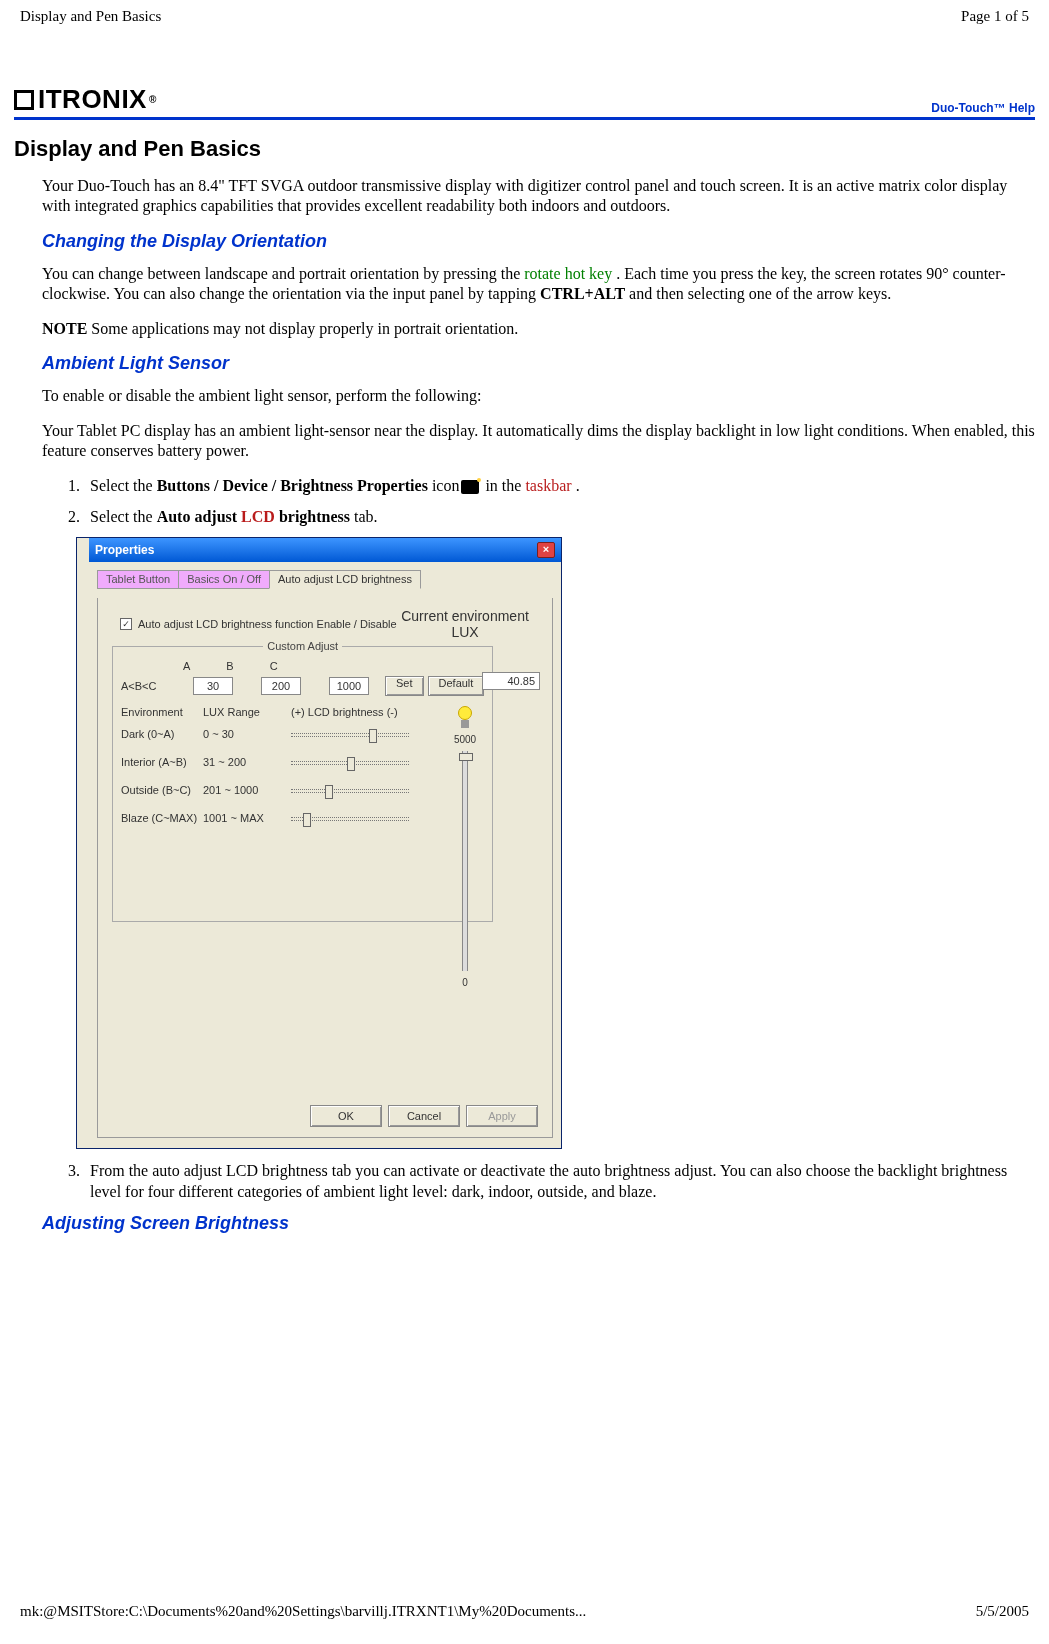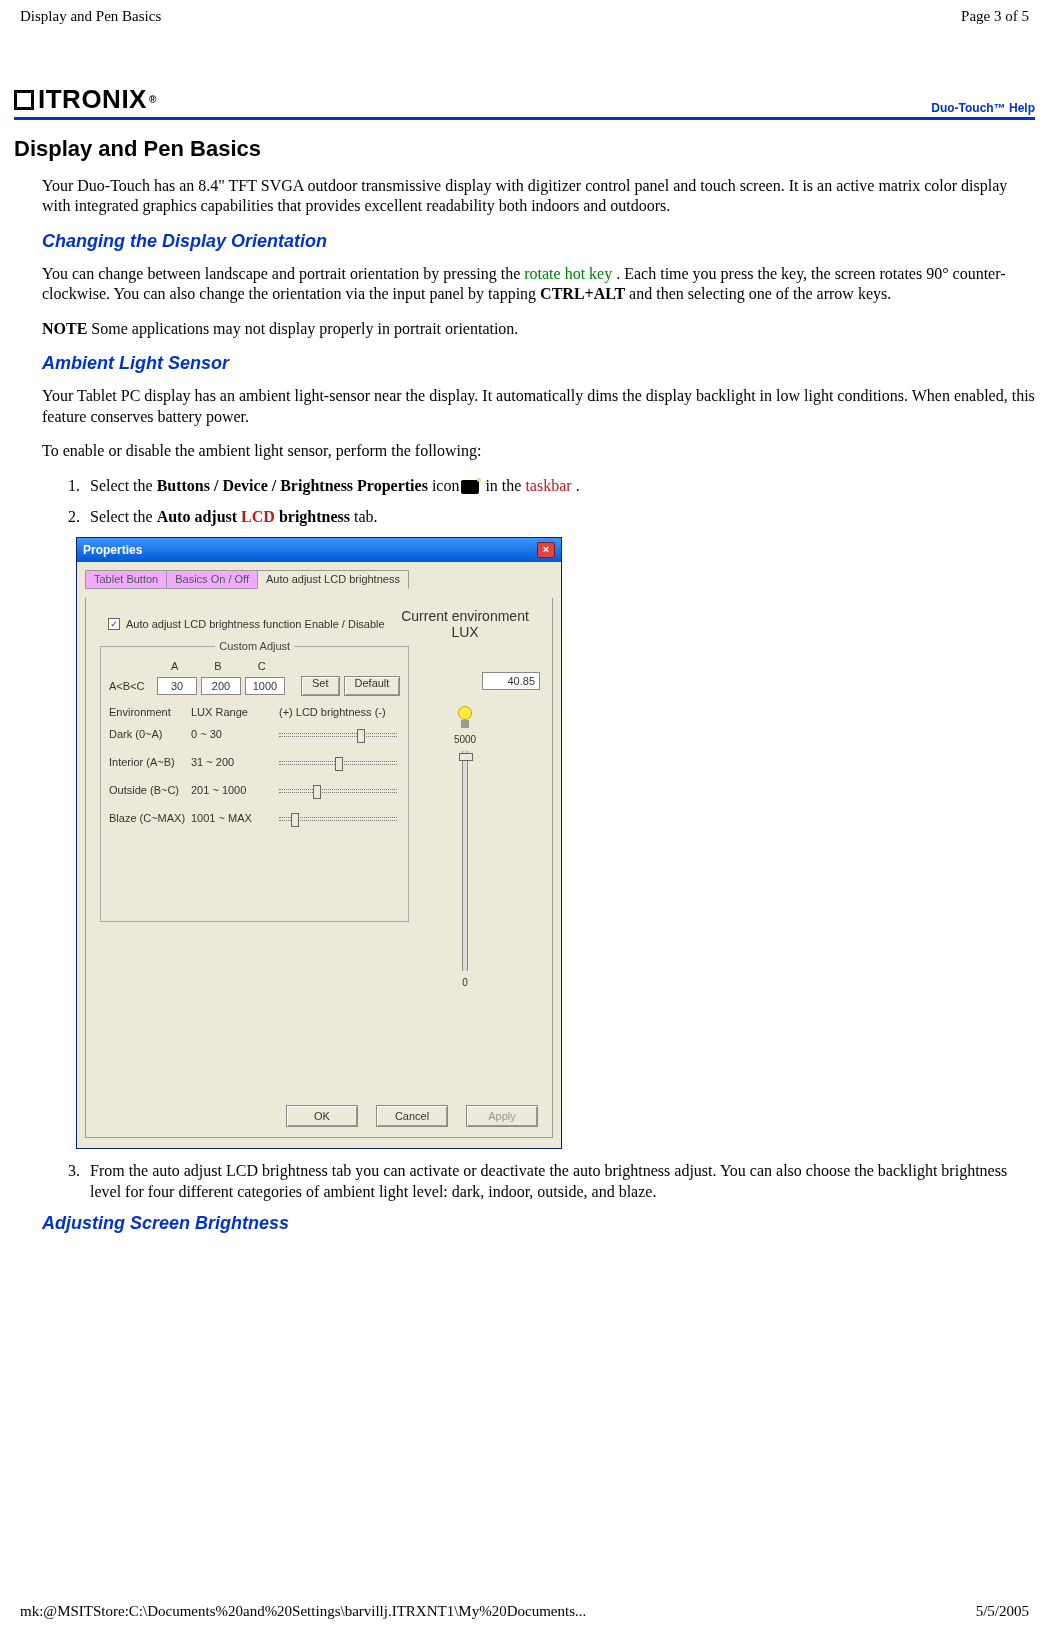--- a/index.html
+++ b/index.html
@@ -94,20 +94,21 @@
     }
     
     .dialog {
       width: 486px;
       background: #ece9d8;
       border: 1px solid #0a246a;
       margin: 6px 0 12px 34px;
       font-family: Tahoma, Arial, sans-serif;
       font-size: 11px;
       color: #333;
+      padding-left: 12px;
     }
     .dlg-title {
       background: linear-gradient(to bottom, #3d95ff, #0058d4);
       color: #fff;
       font-weight: bold;
       padding: 4px 6px;
       display: flex;
       justify-content: space-between;
       align-items: center;
       font-size: 12px;
@@ -141,50 +142,50 @@
       border: 1px solid #aaa;
       margin: 0 164px 8px 14px;
       padding: 8px 8px 110px 8px;
       position: relative;
       height: 282px;
     }
     fieldset.custom legend { font-size: 11px; padding: 0 4px; color:#444;text-align:center;}
     .abc-row { display:flex; gap:36px; margin-left:62px; font-size:11px; margin-bottom:4px;}
     .abc-inputs { display:flex; align-items:center; gap:4px; margin-bottom:10px;}
     .abc-label-left{ width:44px; font-size:11px;}
-    .num-field { width:40px; height:18px; border:1px solid #888; background:#fff; text-align:center; font-size:11px; line-height:16px;}
+    .num-field { width:40px; height:18px; border:1px solid #888; background:#fff; text-align:center; font-size:11px; line-height:16px;margin-left:24px;}
     .btn-sm { height:20px; border:1px solid #888; background:#efe; padding:0 10px; font-size:11px; background:#ece9d8; box-shadow: inset 1px 1px #fff, inset -1px -1px #999;}
     .range-table { font-size:11px; }
     .range-table .hdr{ display:flex; margin-bottom:10px;}
     .range-table .hdr span:nth-child(1){width:82px;}
     .range-table .hdr span:nth-child(2){width:88px;}
     .range-row{display:flex;align-items:center;margin-bottom:16px;}
     .range-row span:nth-child(1){width:82px;}
     .range-row span:nth-child(2){width:88px;}
     .slider-track{width:118px;border-top:1px dotted #777;border-bottom:1px dotted #777;height:4px;position:relative;margin-top:2px;}
     .slider-thumb{position:absolute;top:-5px;width:8px;height:14px;background:#ece9d8;border:1px solid #666;}
     .right-panel{position:absolute; right:12px; top:10px; width:150px; text-align:center;}
     .lux-label{font-size:14px;margin-bottom:32px;}
     .lux-box{width:58px;height:18px;border:1px solid #888;background:#fff;font-size:11px;line-height:16px;margin-left:auto;text-align:right;padding-right:4px;}
     .bulb{width:20px;height:24px;margin:16px auto 4px auto;position:relative;}
     .bulb-top{width:14px;height:14px;border-radius:50%;background:#ffeb3b;border:1px solid #c9a600;margin:0 auto;}
     .bulb-base{width:8px;height:8px;background:#999;margin:0 auto;}
     .vslider{width:6px;height:220px;border-left:1px solid #888;border-right:1px solid #888;margin:6px auto;position:relative;background:#ddd;}
     .vslider-thumb{position:absolute;left:-4px;width:14px;height:8px;background:#ece9d8;border:1px solid #666;top:2px;}
     .vmax,.vmin{font-size:10px;}
-    .dlg-buttons{position:absolute;bottom:10px;right:14px;display:flex;gap:18px;}
+    .dlg-buttons{position:absolute;bottom:10px;right:14px;display:flex;gap:6px;}
     .dlg-btn{width:72px;height:22px;border:1px solid #888;background:#ece9d8;font-size:11px;box-shadow: inset 1px 1px #fff, inset -1px -1px #999;text-align:center;line-height:20px;}
     .dlg-btn.disabled{color:#999;}
   </style>
 </head>
 <body>
 
 <div class="page-header">
   <span>Display and Pen Basics</span>
-  <span>Page 3 of 5</span>
+  <span>Page 1 of 5</span>
 </div>
 
 <div class="content">
 
   <div class="logo-row">
     <div class="logo">
       <span class="logo-square"></span>
       <span>ITRONIX</span>
       <span class="logo-r">®</span>
     </div>
@@ -196,22 +197,22 @@
   <div class="body-indent">
     <p>Your Duo-Touch has an 8.4" TFT SVGA outdoor transmissive display with digitizer control panel and touch screen. It is an active matrix color display with integrated graphics capabilities that provides excellent readability both indoors and outdoors.</p>
 
     <h2 class="section">Changing the Display Orientation</h2>
     <p>
       <span>You can change between landscape and portrait orientation by pressing the </span><a class="green-link">rotate hot key</a><span> . Each time you press the key, the screen rotates 90° counter-clockwise. You can also change the orientation via the input panel by tapping </span><span class="bold">CTRL+ALT</span><span> and then selecting one of the arrow keys.</span>
     </p>
     <p><span class="bold">NOTE</span><span>  Some applications may not display properly in portrait orientation.</span></p>
 
     <h2 class="section">Ambient Light Sensor</h2>
+    <p>To enable or disable the ambient light sensor, perform the following:</p>
     <p>Your Tablet PC display has an ambient light-sensor near the display. It automatically dims the display backlight in low light conditions. When enabled, this feature conserves battery power.</p>
-    <p>To enable or disable the ambient light sensor, perform the following:</p>
 
     <ol>
       <li>
         <span>Select the </span><span class="bold">Buttons / Device / Brightness Properties</span><span> icon</span><span class="inline-icon"></span><span>  in the </span><a class="taskbar-link">taskbar</a><span> .</span>
       </li>
       <li>
         <span>Select the </span><span class="bold"><span>Auto adjust </span><span class="taskbar-link">LCD</span><span> brightness</span></span><span> tab.</span>
       </li>
     </ol>
 

